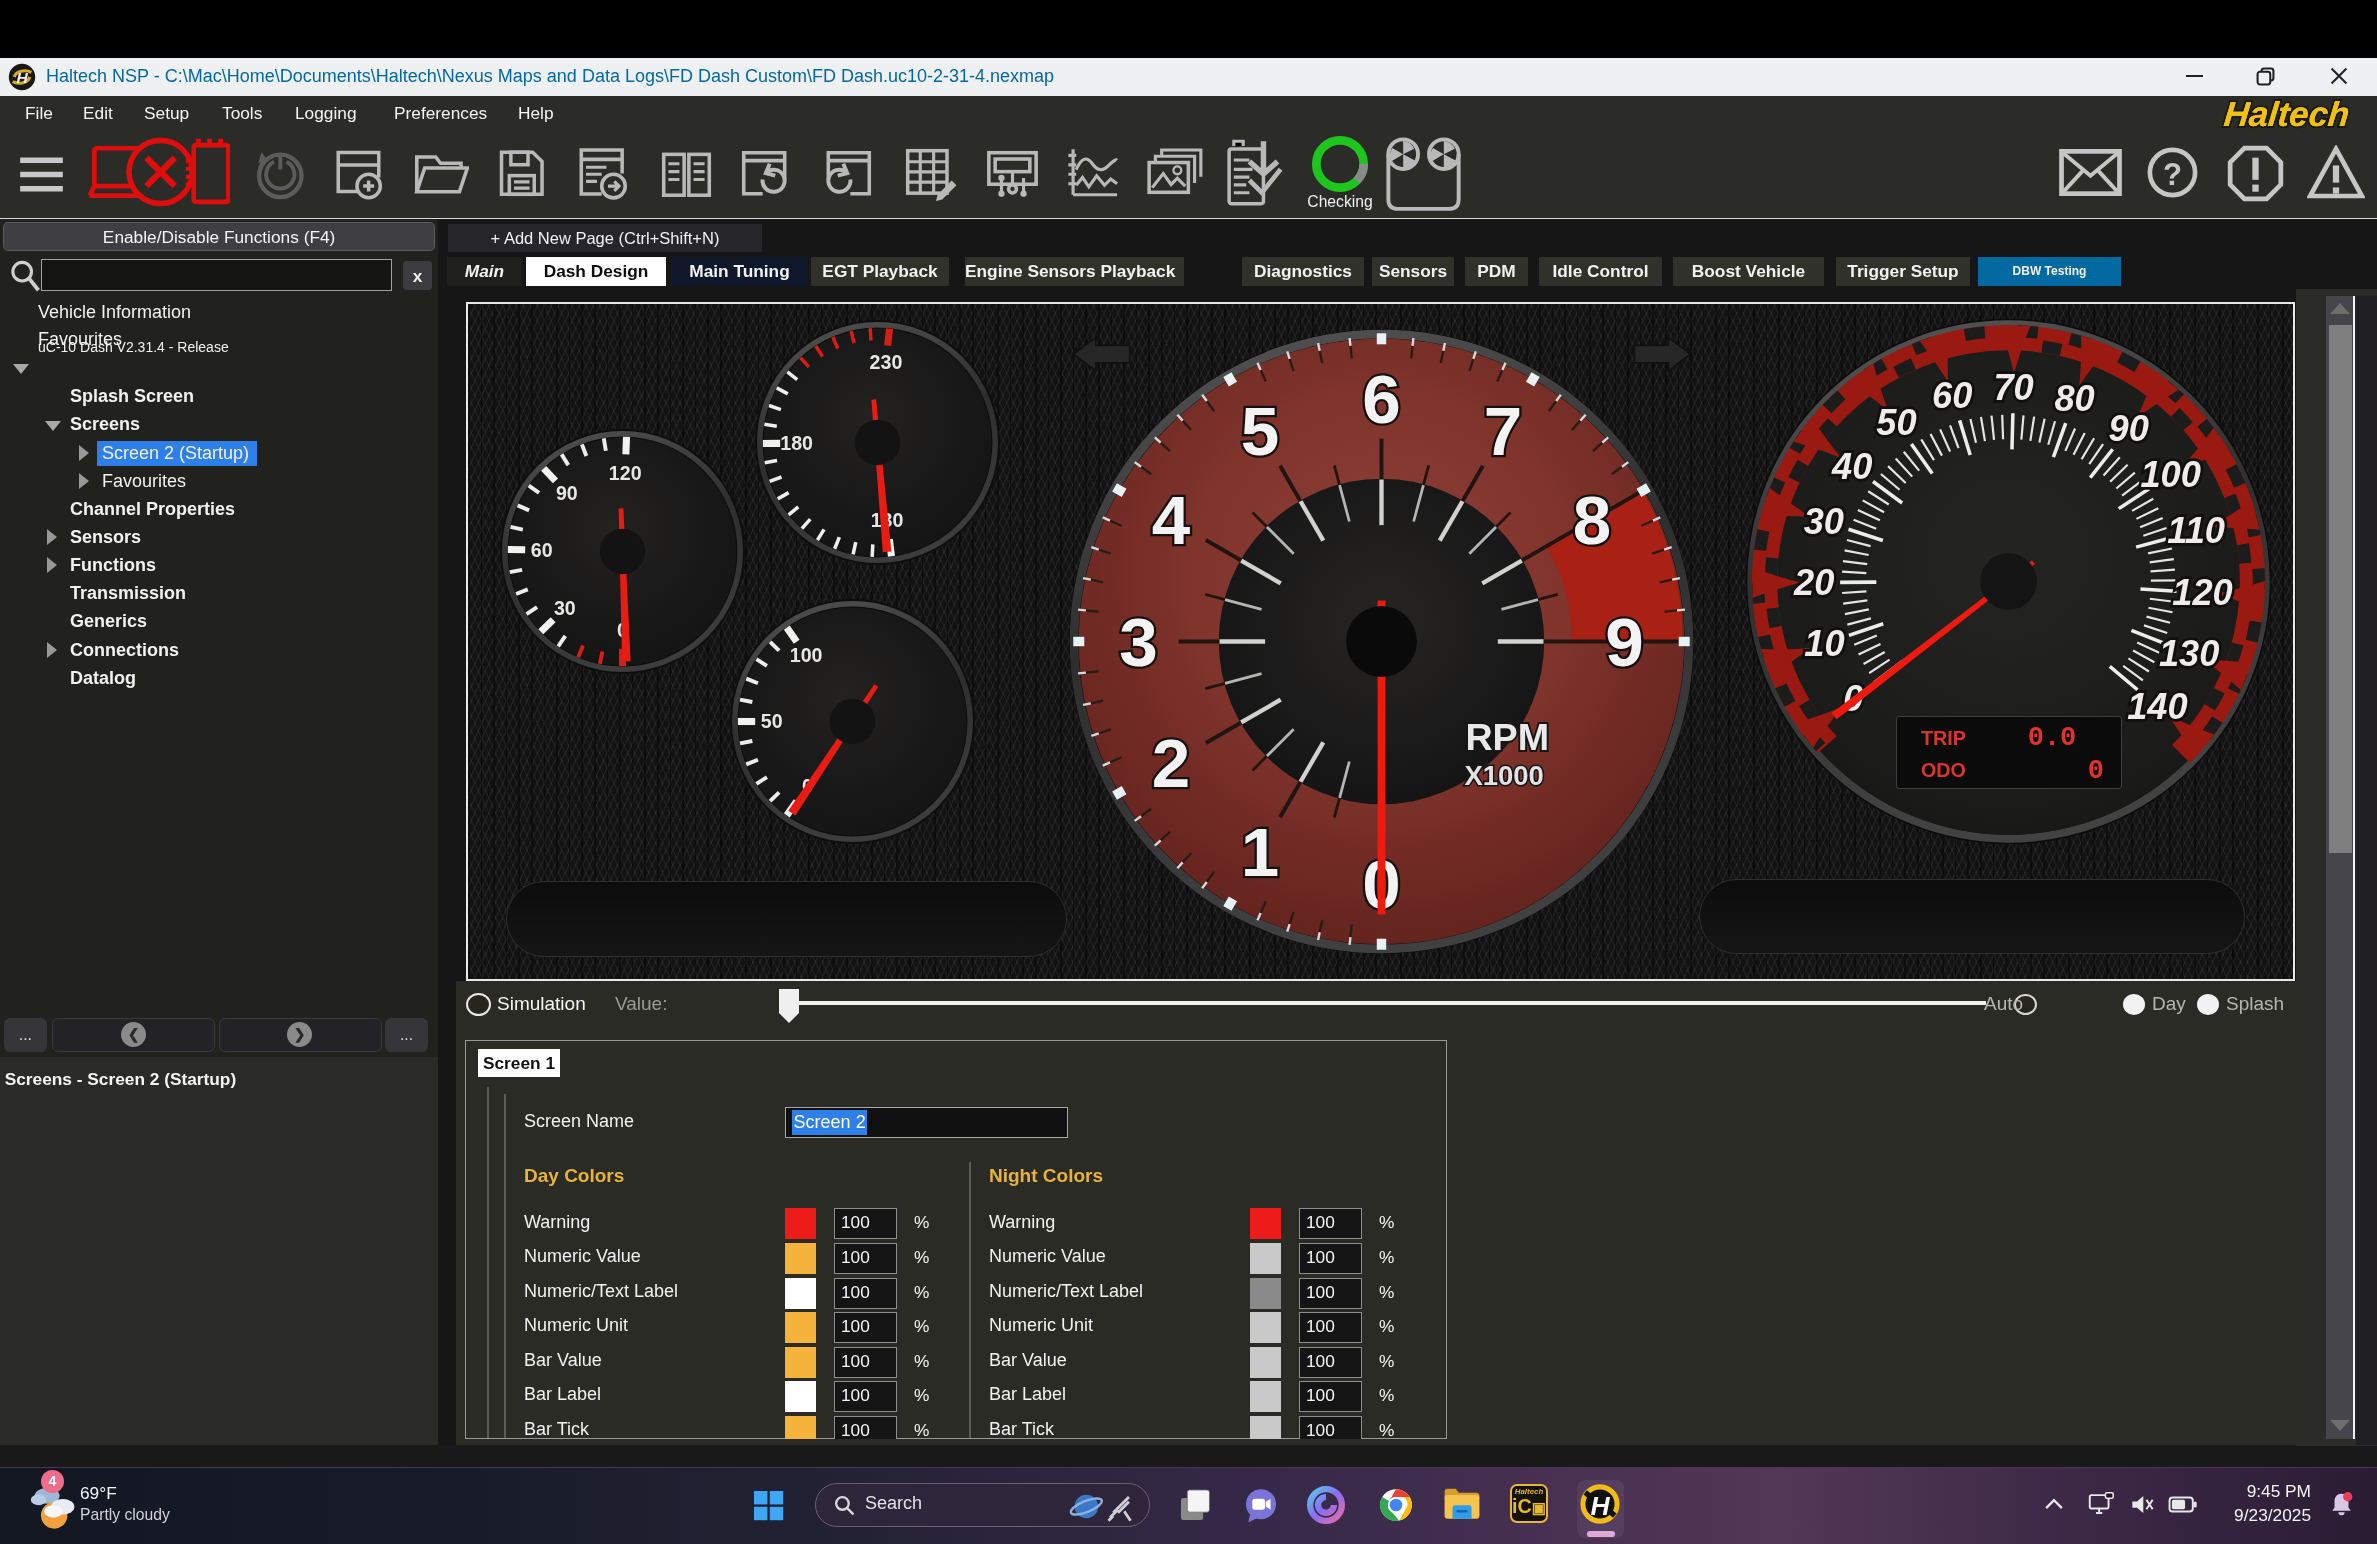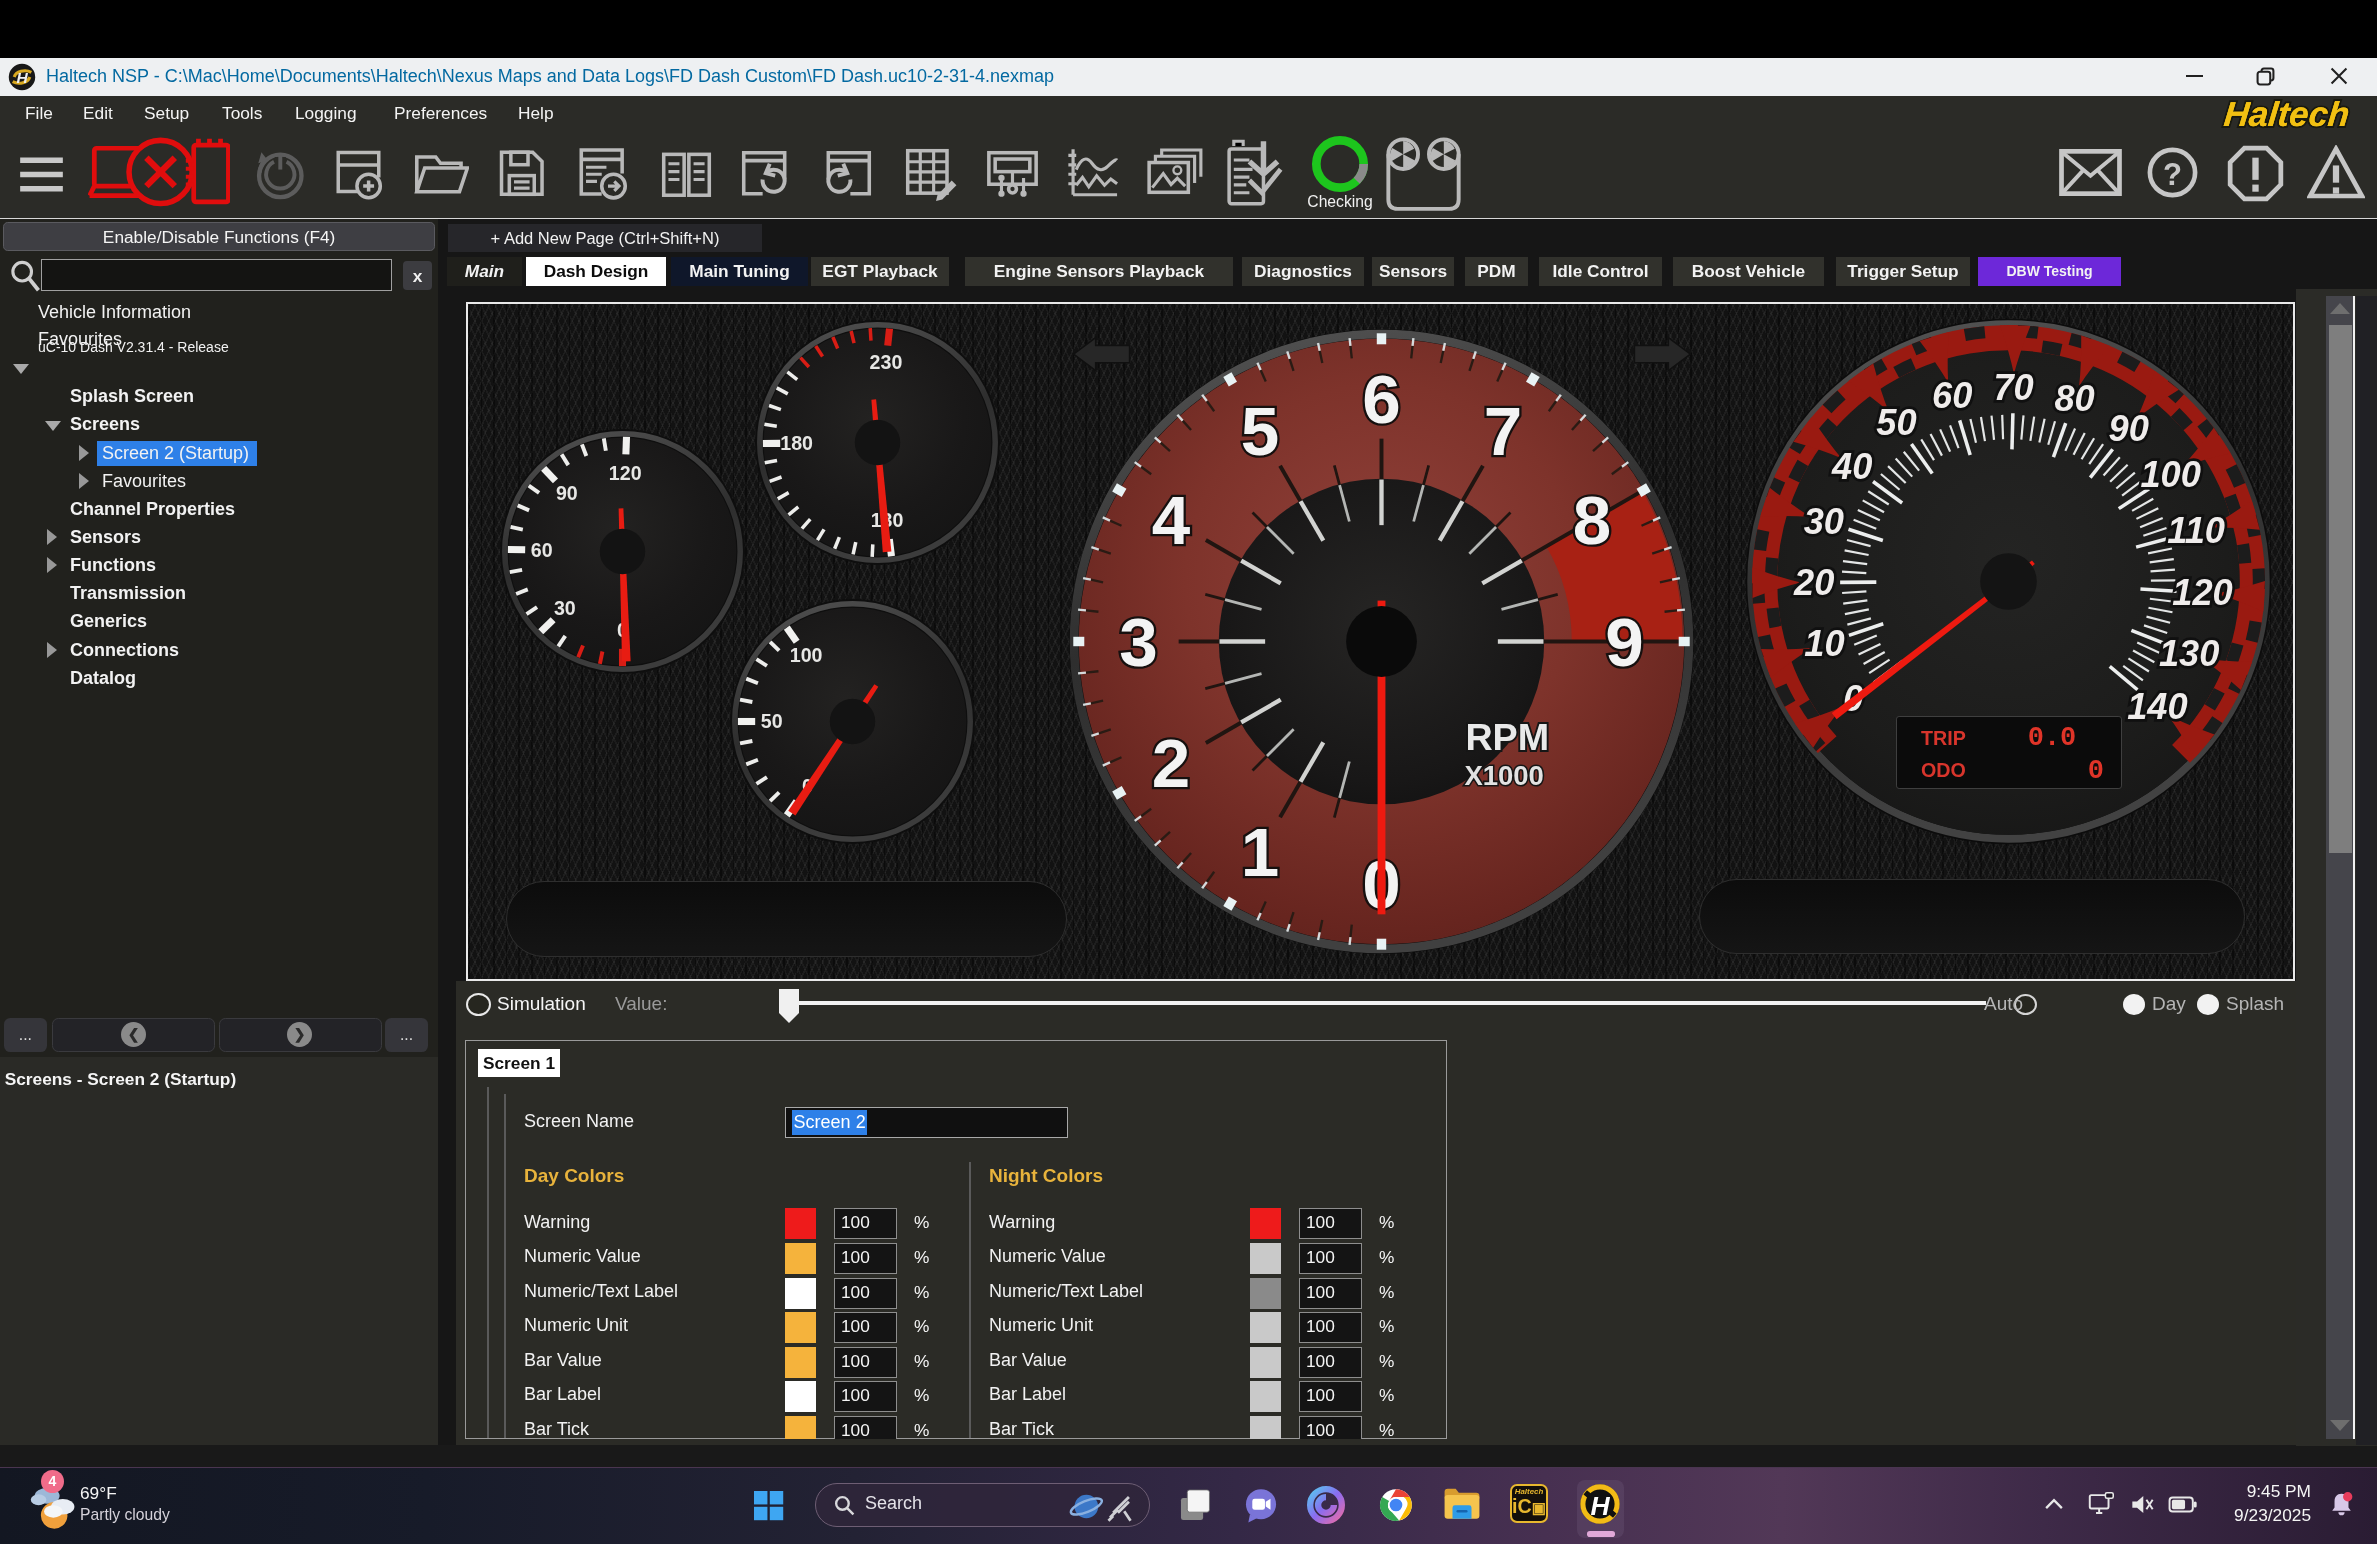--- a/index.html
+++ b/index.html
@@ -198,28 +198,28 @@
 <div class="t" style="left:287px;top:1022px;width:25px;text-align:center;font-size:14px;font-weight:700;color:#2a2a2a;line-height:25px">❯</div>
 <div style="position:absolute;left:385px;top:1018px;width:43px;height:34px;background:#35353a;border-radius:6.3px"></div>
 <div class="t" style="left:385px;top:1018px;width:43px;text-align:center;font-size:15.7px;color:#e0e0e0;line-height:34px">...</div>
 <div class="t" style="left:4.7px;top:1069px;font-size:17.3px;font-weight:700;color:#f5f5f5">Screens - Screen 2 (Startup)</div>
 <div style="position:absolute;left:448px;top:224px;width:314px;height:27.5px;background:#26262a"></div>
 <div class="t" style="left:448px;top:225px;width:314px;text-align:center;font-size:16.5px;color:#f2f2f2;line-height:26px">+ Add New Page (Ctrl+Shift+N)</div>
 <div class="t" style="left:447px;top:257px;width:75px;height:29px;background:#1f1f1b;color:#f2f2f2;font-size:17.3px;font-weight:700;font-style:italic;text-align:center;line-height:29px">Main</div>
 <div class="t" style="left:526px;top:257px;width:140px;height:29px;background:#ffffff;color:#0c0c0c;font-size:17.3px;font-weight:700;font-style:normal;text-align:center;line-height:29px">Dash Design</div>
 <div class="t" style="left:671px;top:257px;width:137px;height:29px;background:#0f172a;color:#f2f2f2;font-size:17.3px;font-weight:600;font-style:normal;text-align:center;line-height:29px">Main Tuning</div>
 <div class="t" style="left:811px;top:257px;width:138px;height:29px;background:#31312c;color:#f2f2f2;font-size:17.3px;font-weight:600;font-style:normal;text-align:center;line-height:29px">EGT Playback</div>
-<div class="t" style="left:965px;top:257px;width:268px;height:29px;background:#31312c;color:#f2f2f2;font-size:17.3px;font-weight:600;font-style:normal;text-align:center;line-height:29px">Engine Sensors Playback</div>
+<div class="t" style="left:965px;top:257px;width:219px;height:29px;background:#31312c;color:#f2f2f2;font-size:17.3px;font-weight:600;font-style:normal;text-align:left;line-height:29px">Engine Sensors Playback</div>
 <div class="t" style="left:1242px;top:257px;width:122px;height:29px;background:#31312c;color:#f2f2f2;font-size:17.3px;font-weight:600;font-style:normal;text-align:center;line-height:29px">Diagnostics</div>
 <div class="t" style="left:1372px;top:257px;width:82px;height:29px;background:#31312c;color:#f2f2f2;font-size:17.3px;font-weight:600;font-style:normal;text-align:center;line-height:29px">Sensors</div>
 <div class="t" style="left:1465px;top:257px;width:63px;height:29px;background:#31312c;color:#f2f2f2;font-size:17.3px;font-weight:600;font-style:normal;text-align:center;line-height:29px">PDM</div>
 <div class="t" style="left:1539px;top:257px;width:123px;height:29px;background:#31312c;color:#f2f2f2;font-size:17.3px;font-weight:600;font-style:normal;text-align:center;line-height:29px">Idle Control</div>
 <div class="t" style="left:1673px;top:257px;width:151px;height:29px;background:#31312c;color:#f2f2f2;font-size:17.3px;font-weight:600;font-style:normal;text-align:center;line-height:29px">Boost Vehicle</div>
 <div class="t" style="left:1836px;top:257px;width:134px;height:29px;background:#31312c;color:#f2f2f2;font-size:17.3px;font-weight:600;font-style:normal;text-align:center;line-height:29px">Trigger Setup</div>
-<div class="t" style="left:1978px;top:257px;width:143px;height:29px;background:#6d28d9;color:#f2f2f2;font-size:14px;font-weight:600;font-style:normal;text-align:center;line-height:29px">DBW Testing</div>
+<div class="t" style="left:1978px;top:257px;width:143px;height:29px;background:#0369a1;color:#f2f2f2;font-size:12px;font-weight:600;font-style:normal;text-align:center;line-height:29px">DBW Testing</div>
 <div id="dash" style="position:absolute;left:466px;top:302px;width:1829px;height:679px;border:2.4px solid #e9e9e9;box-sizing:border-box;background-color:#121212;background-image:repeating-linear-gradient(90deg, rgba(0,0,0,0.4) 0 1.6px, rgba(0,0,0,0) 1.6px 12.6px),repeating-linear-gradient(115deg, rgba(255,255,255,0.05) 0 1.6px, rgba(0,0,0,0) 1.6px 6.3px),repeating-linear-gradient(65deg, rgba(255,255,255,0.045) 0 1.6px, rgba(0,0,0,0) 1.6px 6.3px);"></div>
 <svg style="position:absolute;left:1072px;top:336px" width="60" height="41" viewBox="0 0 76 52">
     <path d="M30 2 L2 23 L30 44 V34 H73 V12 H30 Z" fill="#272727" stroke="#101010" stroke-width="2"></path>
   </svg>
 <svg style="position:absolute;left:1632px;top:336px" width="60" height="41" viewBox="0 0 76 52">
     <path d="M46 2 L74 23 L46 44 V34 H3 V12 H46 Z" fill="#272727" stroke="#101010" stroke-width="2"></path>
   </svg>
 <div style="position:absolute;left:506px;top:881px;width:561px;height:76px;border-radius:38px;background:linear-gradient(#0c0c0c,#151515);border:1.6px solid #2e2e2e;box-sizing:border-box"></div>
 <div style="position:absolute;left:1699px;top:879px;width:546px;height:75px;border-radius:38px;background:linear-gradient(#0c0c0c,#151515);border:1.6px solid #2e2e2e;box-sizing:border-box"></div>
 <svg style="position:absolute;left:493px;top:422px" width="259" height="259" viewBox="0 0 330 330">

